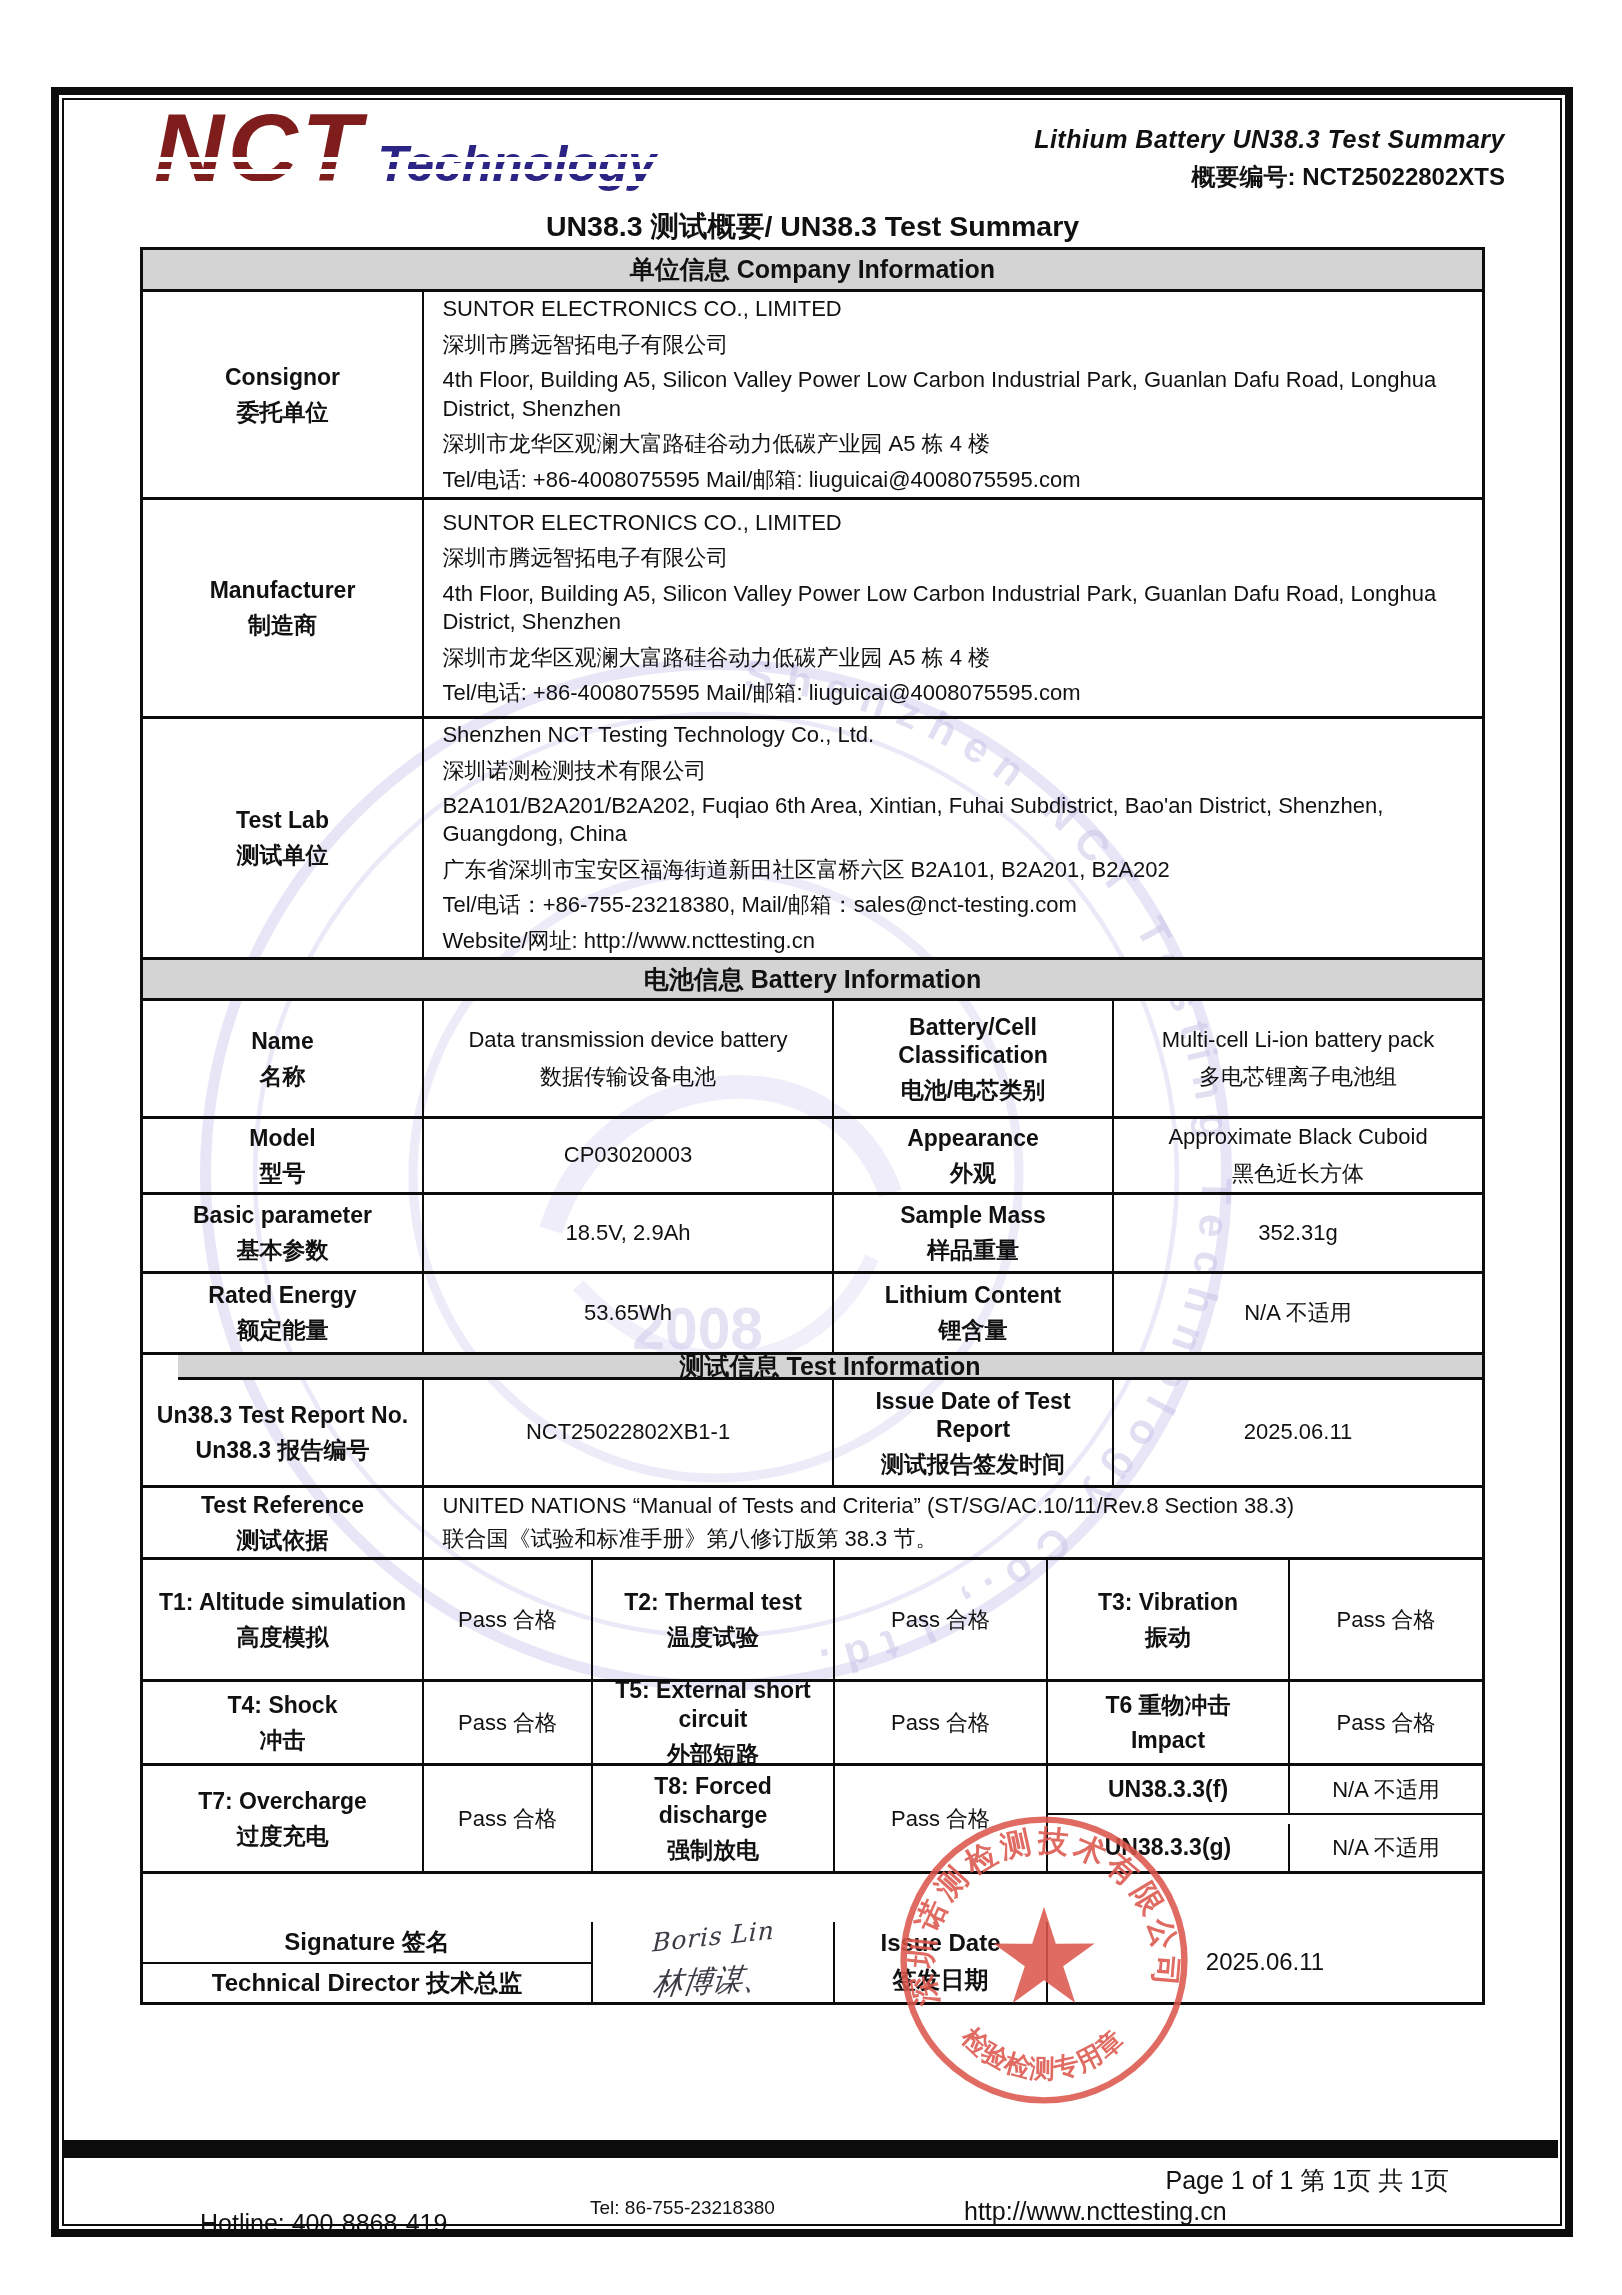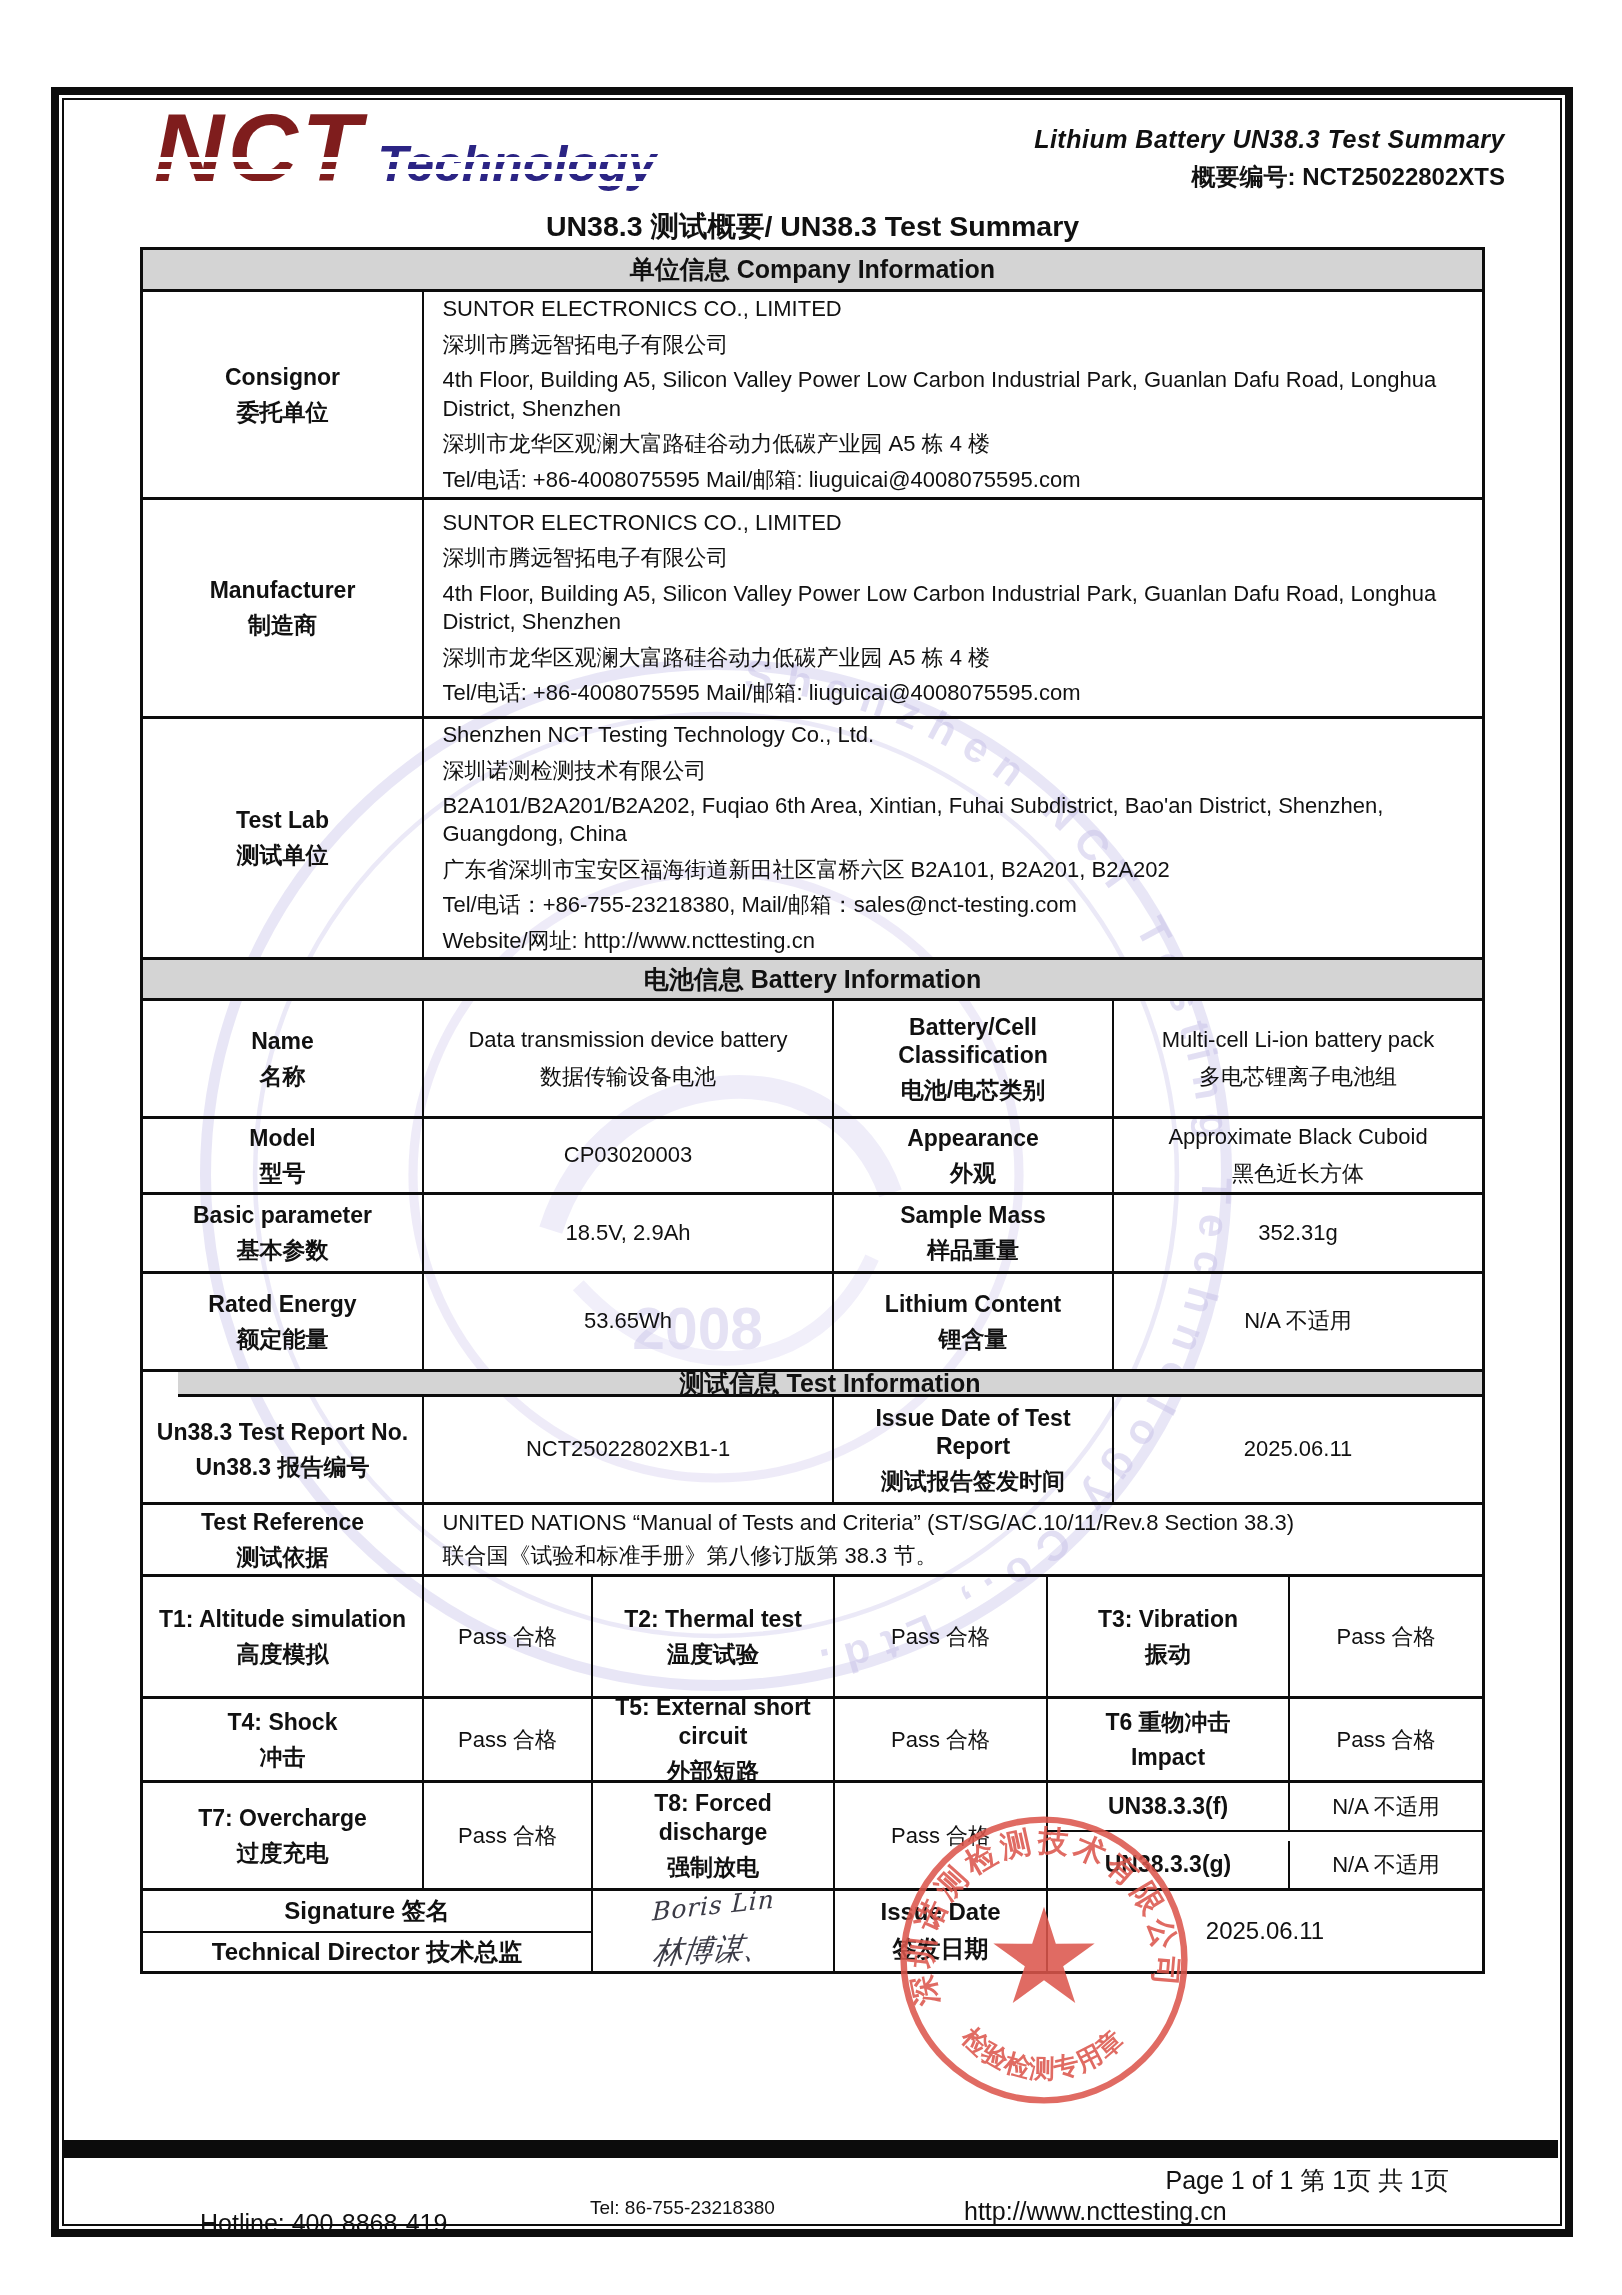--- a/index.html
+++ b/index.html
@@ -41,24 +41,24 @@
   .cell { border-right:2.8px solid #0c0c0c; display:flex; flex-direction:column;
           align-items:center; justify-content:center; text-align:center;
           padding:3.7px 9.2px; overflow:hidden; }
   .cell:last-child { border-right:none; }
 
   .section-bar { background:#d4d4d4; height:42px; align-items:center; justify-content:center;
                  display:flex; font-weight:bold; font-size:25px; }
 
   .h-consignor { height:208px; } .h-manufacturer { height:219px; } .h-testlab { height:241px; }
   .h-bar2 { height:41px; } .h-bar3 { height:25px;margin-left:35px; }
-  .h-name { height:118px; } .h-model { height:76px; } .h-basic { height:79px; } .h-rated { height:98px; }
+  .h-name { height:118px; } .h-model { height:76px; } .h-basic { height:79px; } .h-rated { height:81px; }
   .h-report { height:108px; } .h-ref { height:72px; }
   .h-t1 { height:122px; } .h-t4 { height:84px; } .h-t7 { height:108px; }
-  .h-sig { height:80px; }
+  .h-sig { height:80px;margin-top:48px; }
 
   .w-label { width:281px; flex:0 0 281px; }
   .w-content { flex:1; }
   .w-v1 { width:410px; flex:0 0 410px; }
   .w-l2 { width:280px; flex:0 0 280px; }
   .w-v2 { flex:1; }
 
   .lbl { font-weight:bold; font-size:23px; line-height:1.22; }
   .lbl-zh { font-weight:bold; font-size:23px; margin-top:8.3px; line-height:1.2; }
   .val { font-size:22px; line-height:1.3; }

